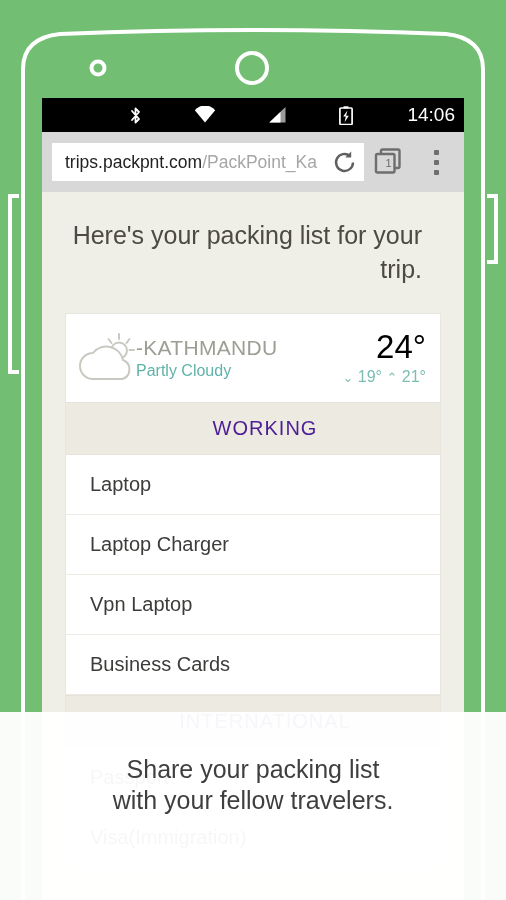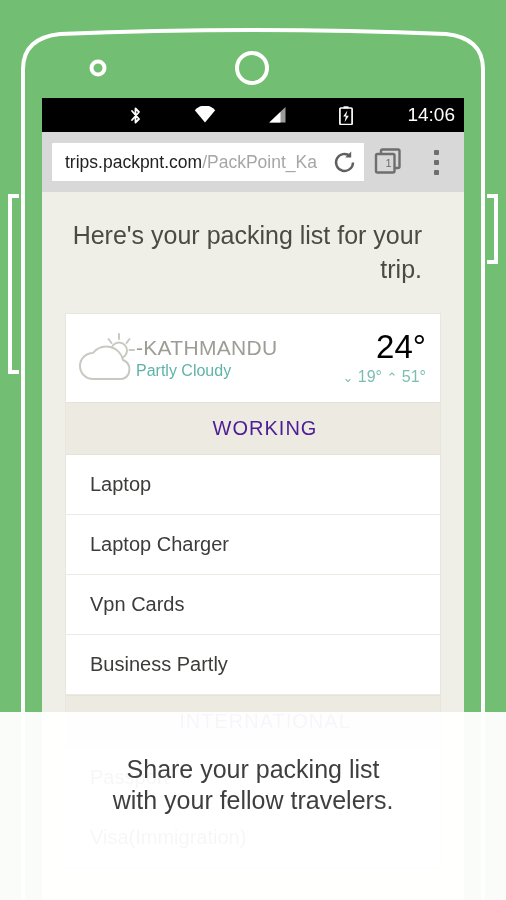--- a/index.html
+++ b/index.html
@@ -338,30 +338,30 @@
             <div id="city">-KATHMANDU</div>
             <div id="condition">Partly Cloudy</div>
           </div>
 
           <div id="weather-temps">
             <div id="temp-now">24°</div>
             <div id="temp-range">
               <span class="caret">⌄</span>
               <span>19°</span>
               <span class="caret">⌃</span>
-              <span>51°</span>
+              <span>21°</span>
             </div>
           </div>
         </div>
 
         <div class="section-header">WORKING</div>
         <div class="list-item">Laptop</div>
         <div class="list-item">Laptop Charger</div>
-        <div class="list-item">Vpn Cards</div>
-        <div class="list-item">Business Partly</div>
+        <div class="list-item">Vpn Laptop</div>
+        <div class="list-item">Business Cards</div>
 
         <div class="section-header">INTERNATIONAL</div>
         <div class="list-item">Passport</div>
         <div class="list-item">Visa(Immigration)</div>
       </div>
     </div>
   </div>
 
   <div id="caption-overlay">
     <div id="caption-text">

